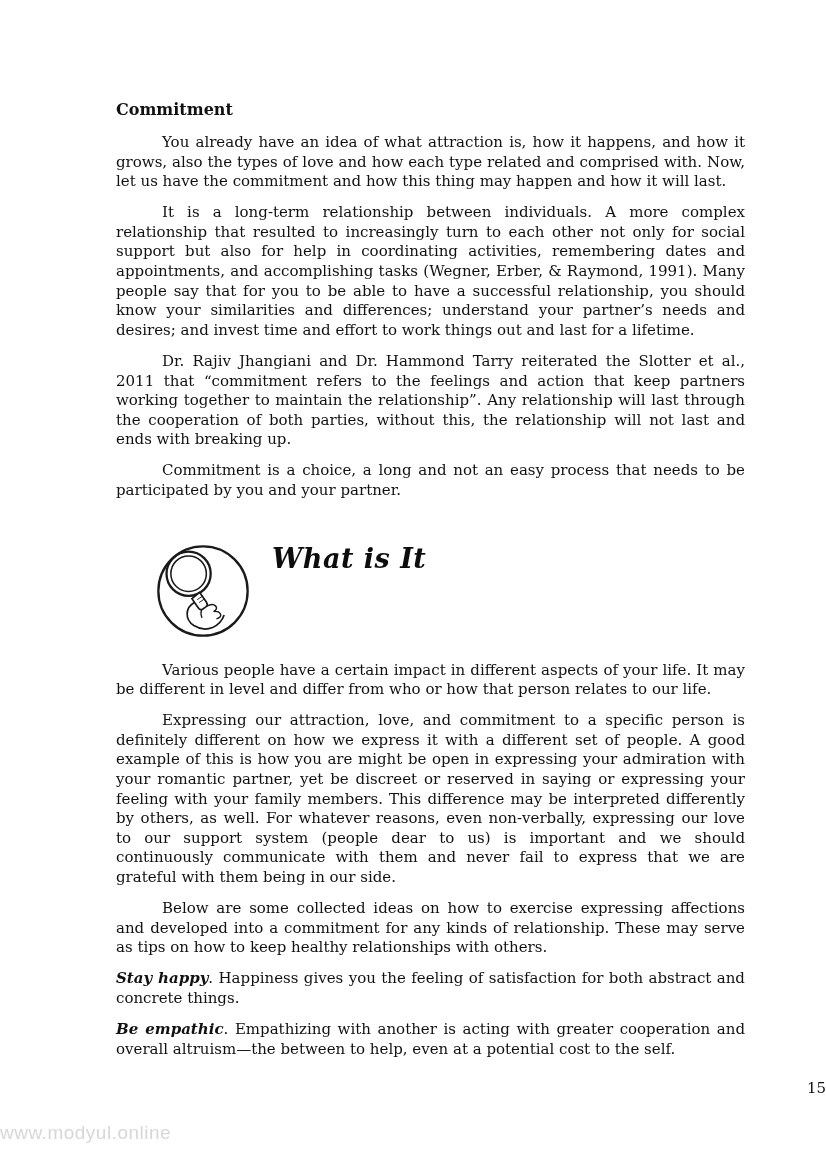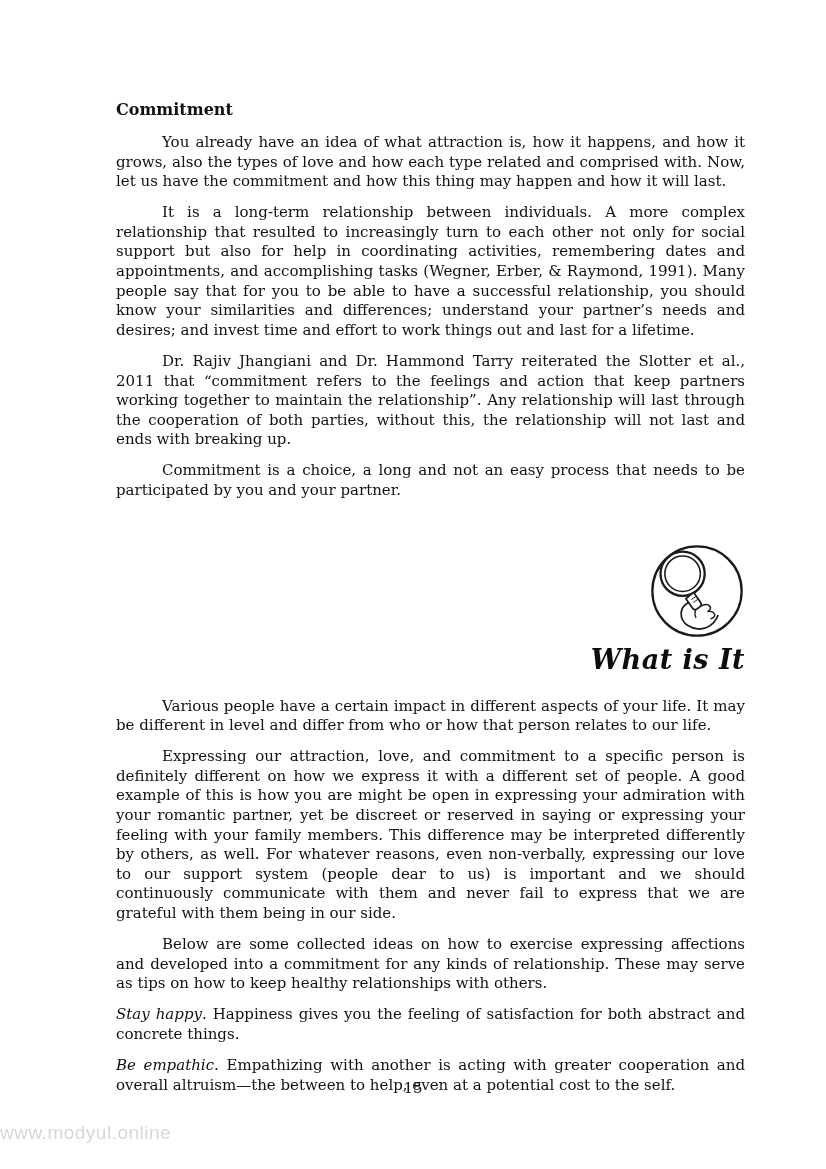--- a/index.html
+++ b/index.html
@@ -24,42 +24,41 @@
     margin: 0 0 14px 0;
   }
   p.para {
     font-size: 15px;
     line-height: 19.6px;
     text-align: justify;
     margin: 0 0 11.5px 0;
   }
   p.indent { text-indent: 46px; }
   p.tip { text-indent: 0; }
-  .tip .term { font-weight: normal; font-style: italic; }
+  .tip .term { font-weight: bold; font-style: italic; }
   .what-header {
     display: flex;
-    align-items: flex-end;
-    gap: 5px;
+    align-items: flex-start;
+    gap: 21px;
     margin: 42px 0 22px 39px;
-    flex-direction: column;
   }
   .icon-wrap { width: 96px; height: 96px; flex: 0 0 auto; }
   .icon-wrap svg { display: block; width: 96px; height: 96px; }
   .what-title {
     font-size: 27px;
     font-weight: bold;
     font-style: italic;
     letter-spacing: 0.5px;
     color: #0d0d0d;
   }
   .page-number {
     position: absolute;
     left: 0; top: 1079px;
     width: 100%;
-    text-align: center;
+    text-align: right;
     font-size: 15px;
     color: #111111;
   }
   .watermark {
     position: absolute;
     left: 0; top: 1122px;
     width: 100%;
     text-align: left;
     font-family: "Liberation Sans", sans-serif;
     font-size: 19px;

